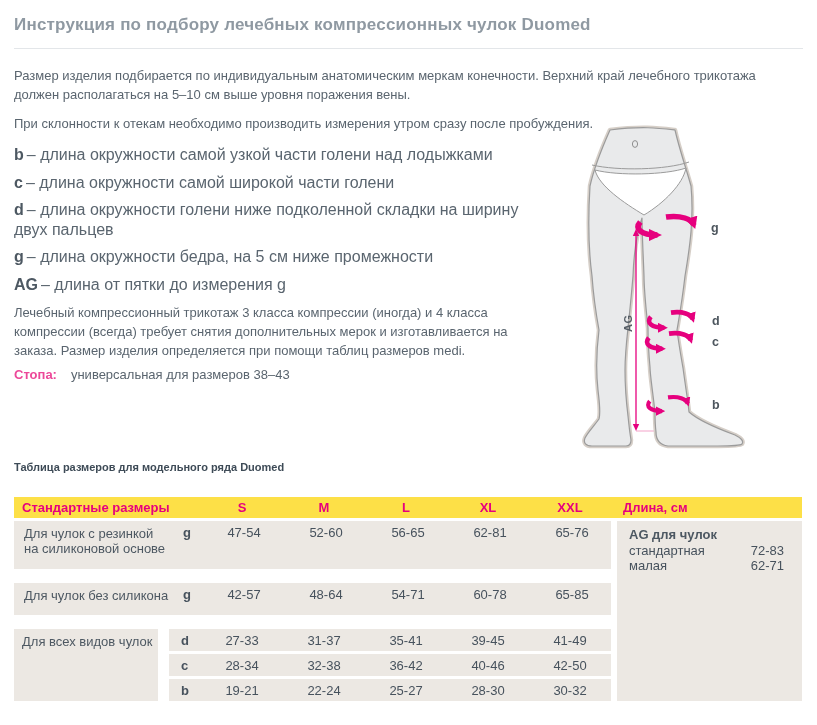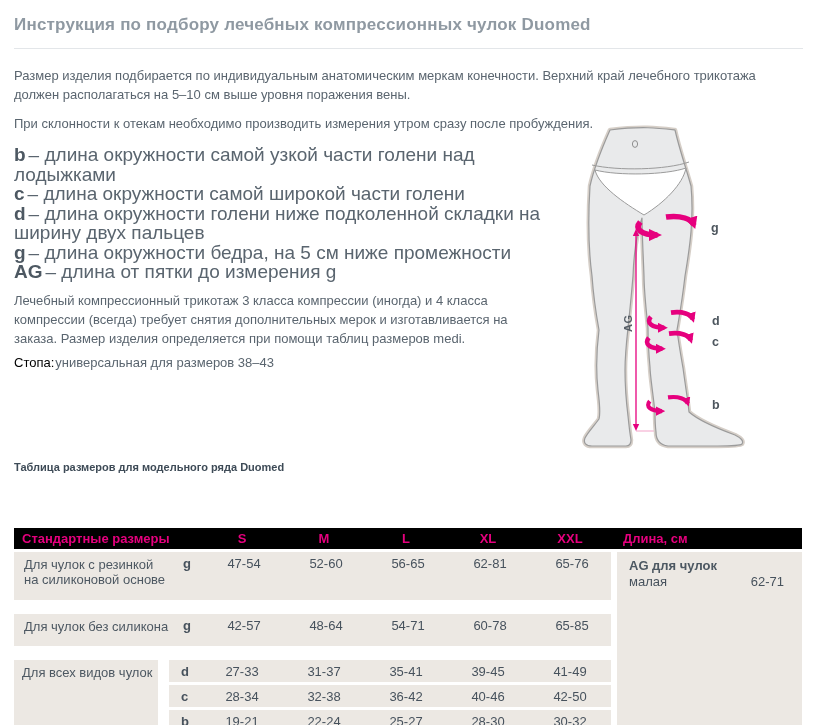--- a/index.html
+++ b/index.html
@@ -12,38 +12,38 @@
   h1.page-title {
     margin-top:15px; font-size:17px; font-weight:bold; color:#8f99a2;
     letter-spacing:.2px;
   }
   .divider { border:none; border-top:1px solid #e3e6e9; margin-top:13px; }
   p { font-size:13px; line-height:19px; color:#5a656f; }
   .p1 { margin-top:17px; width:762px; }
   .p2 { margin-top:10px; width:762px; }
   .narrow { width:515px; }
   .m-list { margin-top:12px; width:530px; }
-  .m-item { font-size:19px; line-height:19.5px; color:#5a656f; }
+  .m-item { font-size:16px; line-height:19.5px; color:#5a656f;margin-top:8px; }
   .m-item .term { font-weight:bold; color:#4d5862; margin-right:3px; }
   .p3 { margin-top:9px; }
   .footnote { margin-top:5px; }
-  .footnote .fl { font-weight:normal; color:#000000; margin-right:1px; }
+  .footnote .fl { font-weight:bold; color:#ec4899; margin-right:14px; }
 
   
   .fig { position:absolute; left:538px; top:124px; width:232px; height:334px; }
 
   
   .table-title {
     position:absolute; left:0; top:461px;
     font-size:11px; font-weight:bold; color:#3e4b57;
   }
   .size-table { position:absolute; left:0; top:497px; width:788px; font-size:13px; }
   .thead {
     display:grid; grid-template-columns:187px repeat(5,82px) 191px;
-    background:#000000; height:21px; align-items:center;margin-top:31px;
+    background:#fde047; height:21px; align-items:center;
   }
   .th { color:#e6007e; font-weight:bold; }
   .th.first { padding-left:8px; }
   .th.sz { text-align:center; }
   .th.len { padding-left:12px; }
   .tbody { display:flex; margin-top:3px; align-items:stretch; }
   .main { width:597px; }
   .row {
     display:grid; grid-template-columns:155px 32px repeat(5,82px);
     background:#ece8e3; margin-bottom:14px; padding:4px 0 3px 2px;
@@ -167,20 +167,24 @@
               <div class="cell val">28-30</div>
               <div class="cell val">30-32</div>
             </div>
           </div>
         </div>
       </div>
 
       <div class="lencol">
         <div class="len-title">AG для чулок</div>
         <div class="len-entry">
+          <span>стандартная</span>
+          <span>72-83</span>
+        </div>
+        <div class="len-entry">
           <span>малая</span>
           <span>62-71</span>
         </div>
       </div>
     </div>
   </div>
 </div>
 
 <div class="fig">
   <svg width="232" height="334" viewBox="0 0 232 334">

